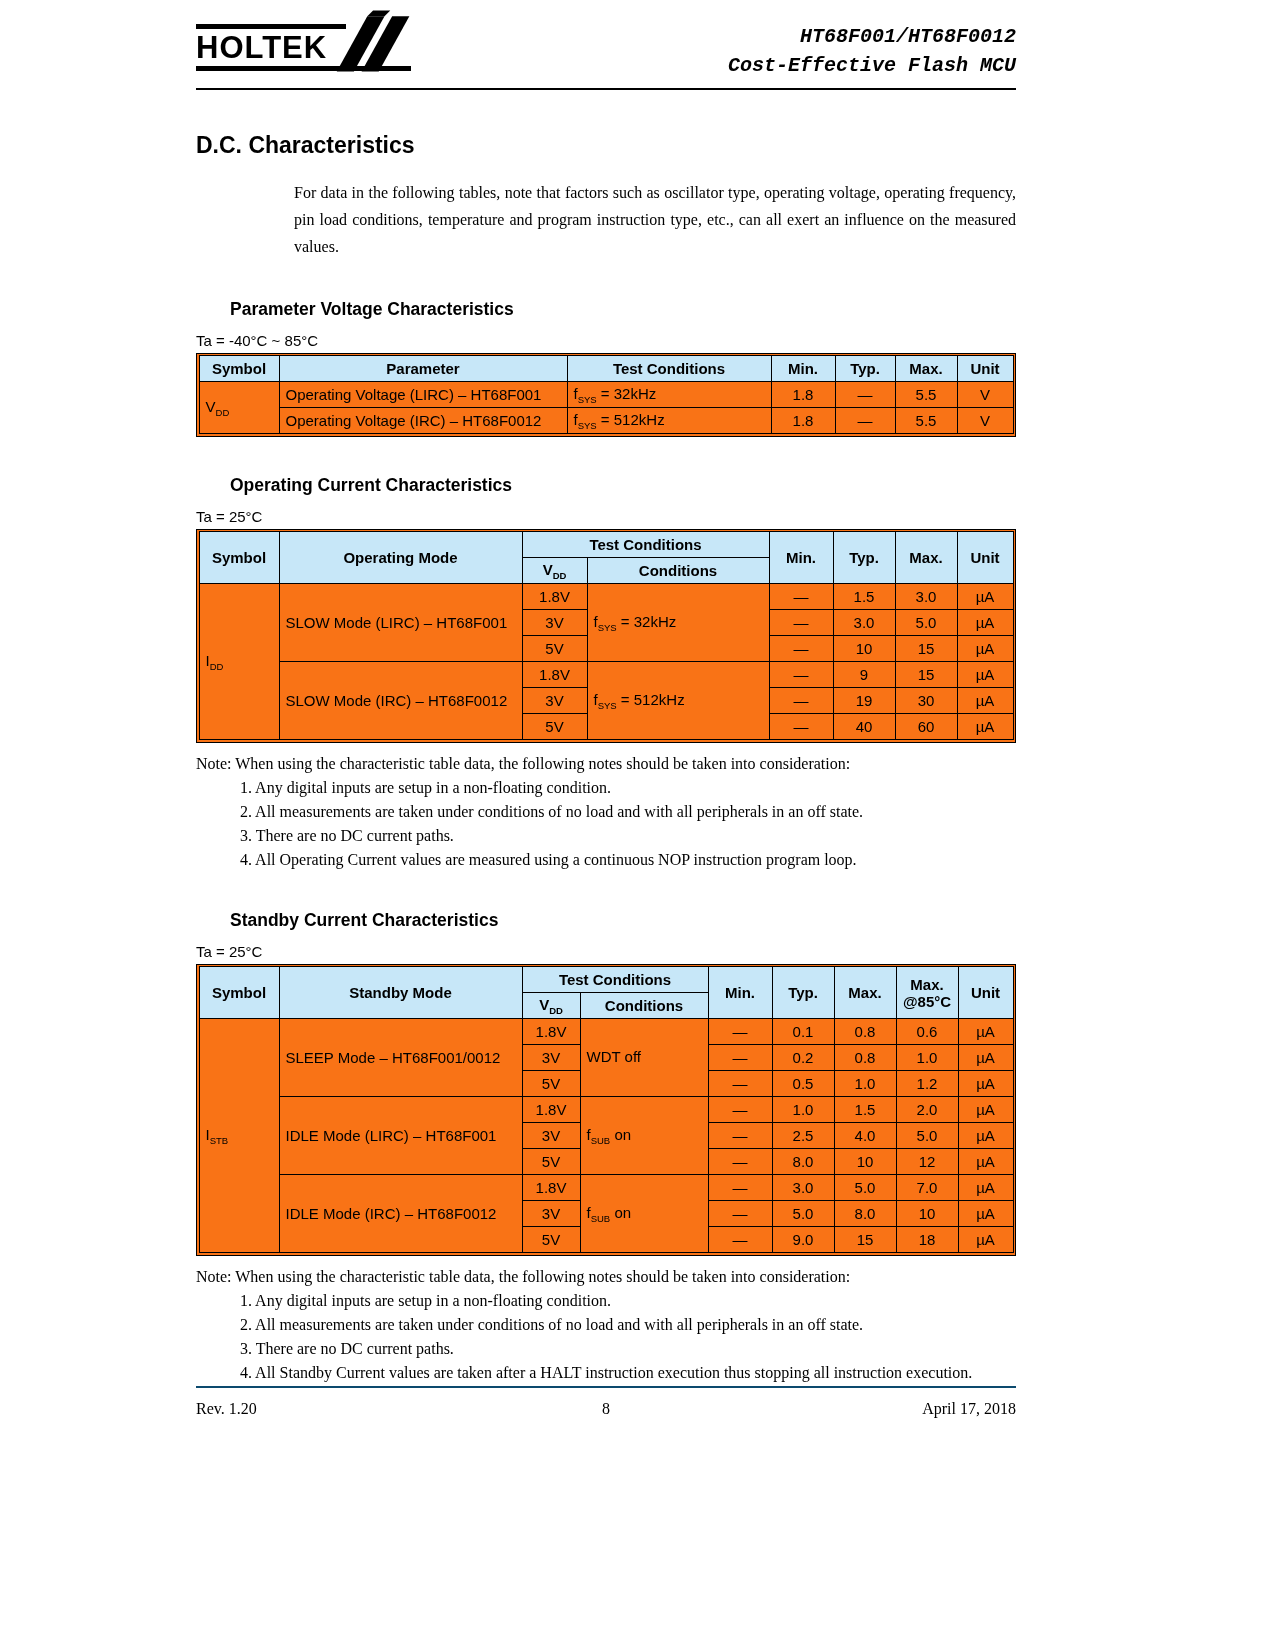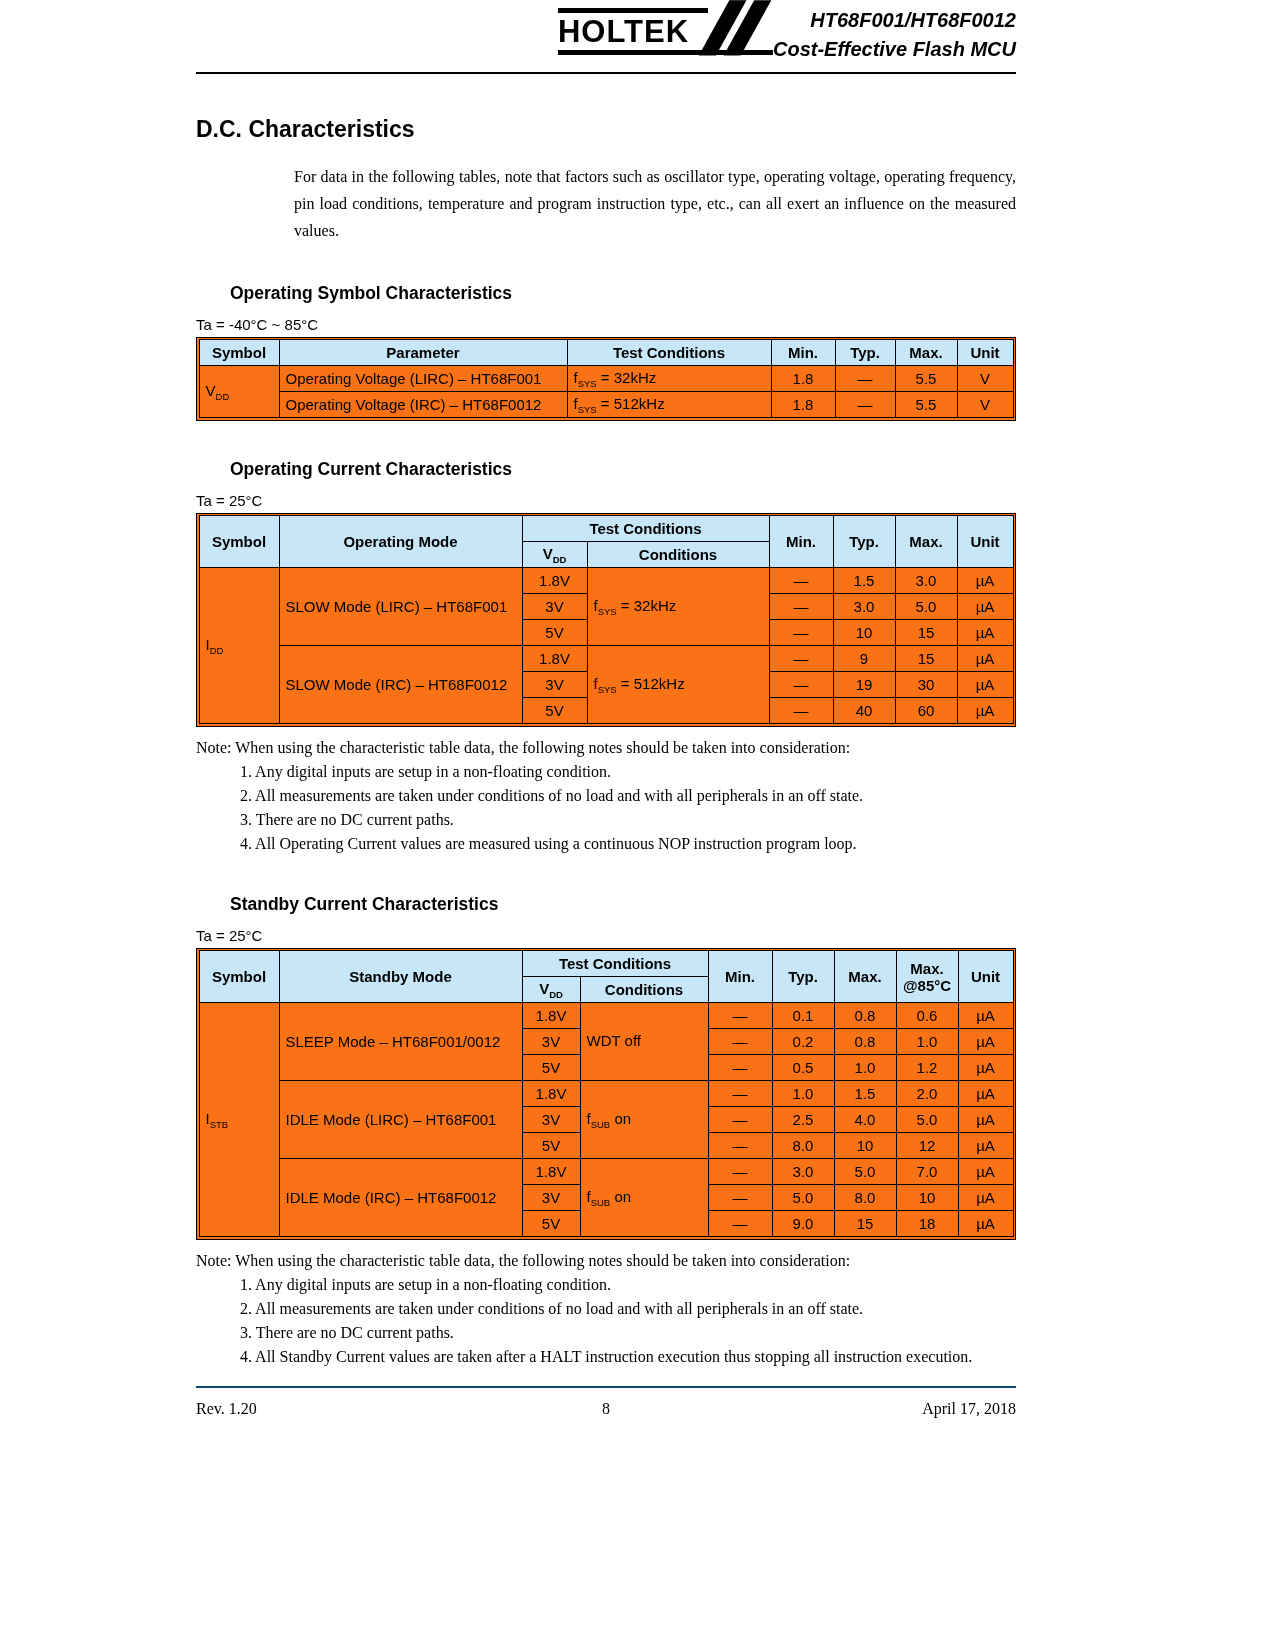--- a/index.html
+++ b/index.html
@@ -9,33 +9,33 @@
     width: 1275px;
     height: 1650px;
     background: #ffffff;
     color: #000;
     font-family: "Liberation Serif", serif;
     overflow: hidden;
   }
   .content { position: absolute; left: 196px; top: 0; width: 820px; }
 
   
-  .hdr { display: flex; justify-content: flex-end; align-items: flex-start; }
+  .hdr { display: flex; justify-content: space-between; align-items: flex-start; padding-top: 16px; }
   .logo { position: relative; width: 215px; height: 64px; }
   .logo-bar-top { position: absolute; left: 0; top: 8px; width: 150px; height: 5px; background: #000; }
   .logo-text {
     position: absolute; left: 0; top: 16px;
     font-family: "Liberation Sans", sans-serif; font-weight: bold;
     font-size: 31px; letter-spacing: 1px; line-height: 1;
   }
   .logo-bar-bottom { position: absolute; left: 0; top: 50px; width: 215px; height: 5px; background: #000; }
   .logo-arrows { position: absolute; right: -6px; top: -6px; width: 86px; height: 62px; }
   .hdr-title {
     text-align: right; padding-top: 6px;
-    font-family: Liberation Sans, sans-serif;
+    font-family: Liberation Mono, monospace;
     font-style: italic; font-weight: bold; font-size: 20px; line-height: 1.45;
   }
   .hdr-rule { border-top: 2.5px solid #000; margin-top: 8px; }
 
   
   .doc-title { margin: 42px 0 0 0; font-family: "Liberation Sans", sans-serif; font-size: 23px; font-weight: bold; }
   .intro { margin: 20px 0 0 98px; width: 722px; font-size: 16px; line-height: 1.7; text-align: justify; }
   .sec-h { margin: 38px 0 0 34px; font-family: "Liberation Sans", sans-serif; font-size: 17.5px; font-weight: bold; }
   .ta { text-align: left; font-family: "Liberation Sans", sans-serif; font-size: 15px; margin: 12px 0 4px 0; }
 
@@ -83,21 +83,21 @@
         <div>HT68F001/HT68F0012</div>
         <div>Cost-Effective Flash MCU</div>
       </div>
     </div>
     <div class="hdr-rule"></div>
 
     <h1 class="doc-title">D.C. Characteristics</h1>
     <p class="intro">For data in the following tables, note that factors such as oscillator type, operating voltage, operating frequency, pin load conditions, temperature and program instruction type, etc., can all exert an influence on the measured values.</p>
 
     <section>
-      <h2 class="sec-h">Operating Symbol Characteristics</h2>
+      <h2 class="sec-h">Parameter Voltage Characteristics</h2>
       <div class="ta">Ta = -40°C ~ 85°C</div>
       <div class="twrap">
         <table>
           <colgroup>
             <col style="width:80px">
               <col style="width:288px">
               <col style="width:204px">
               <col style="width:64px">
               <col style="width:60px">
               <col style="width:62px">

